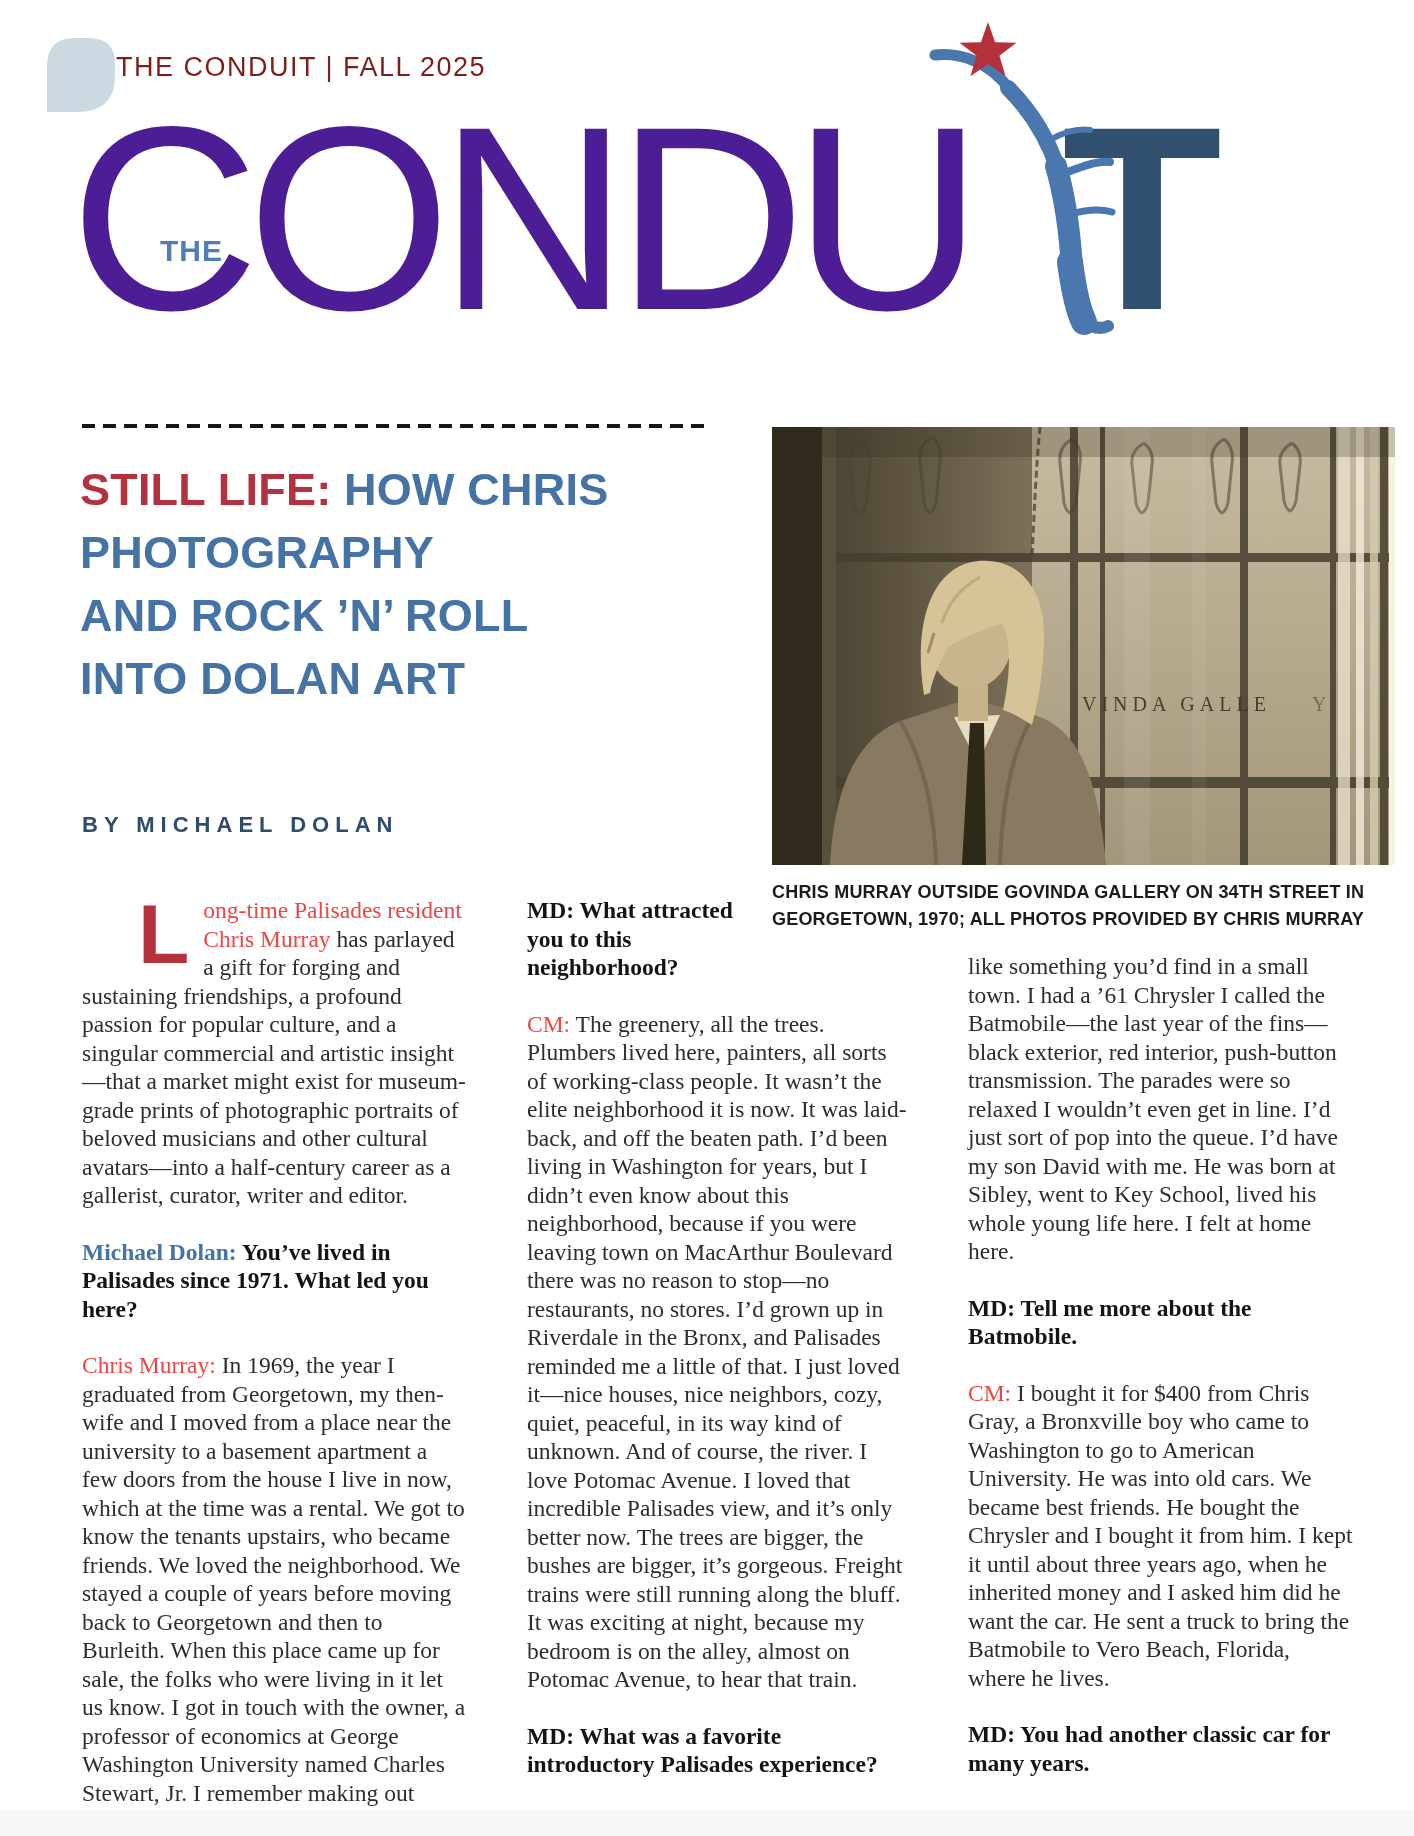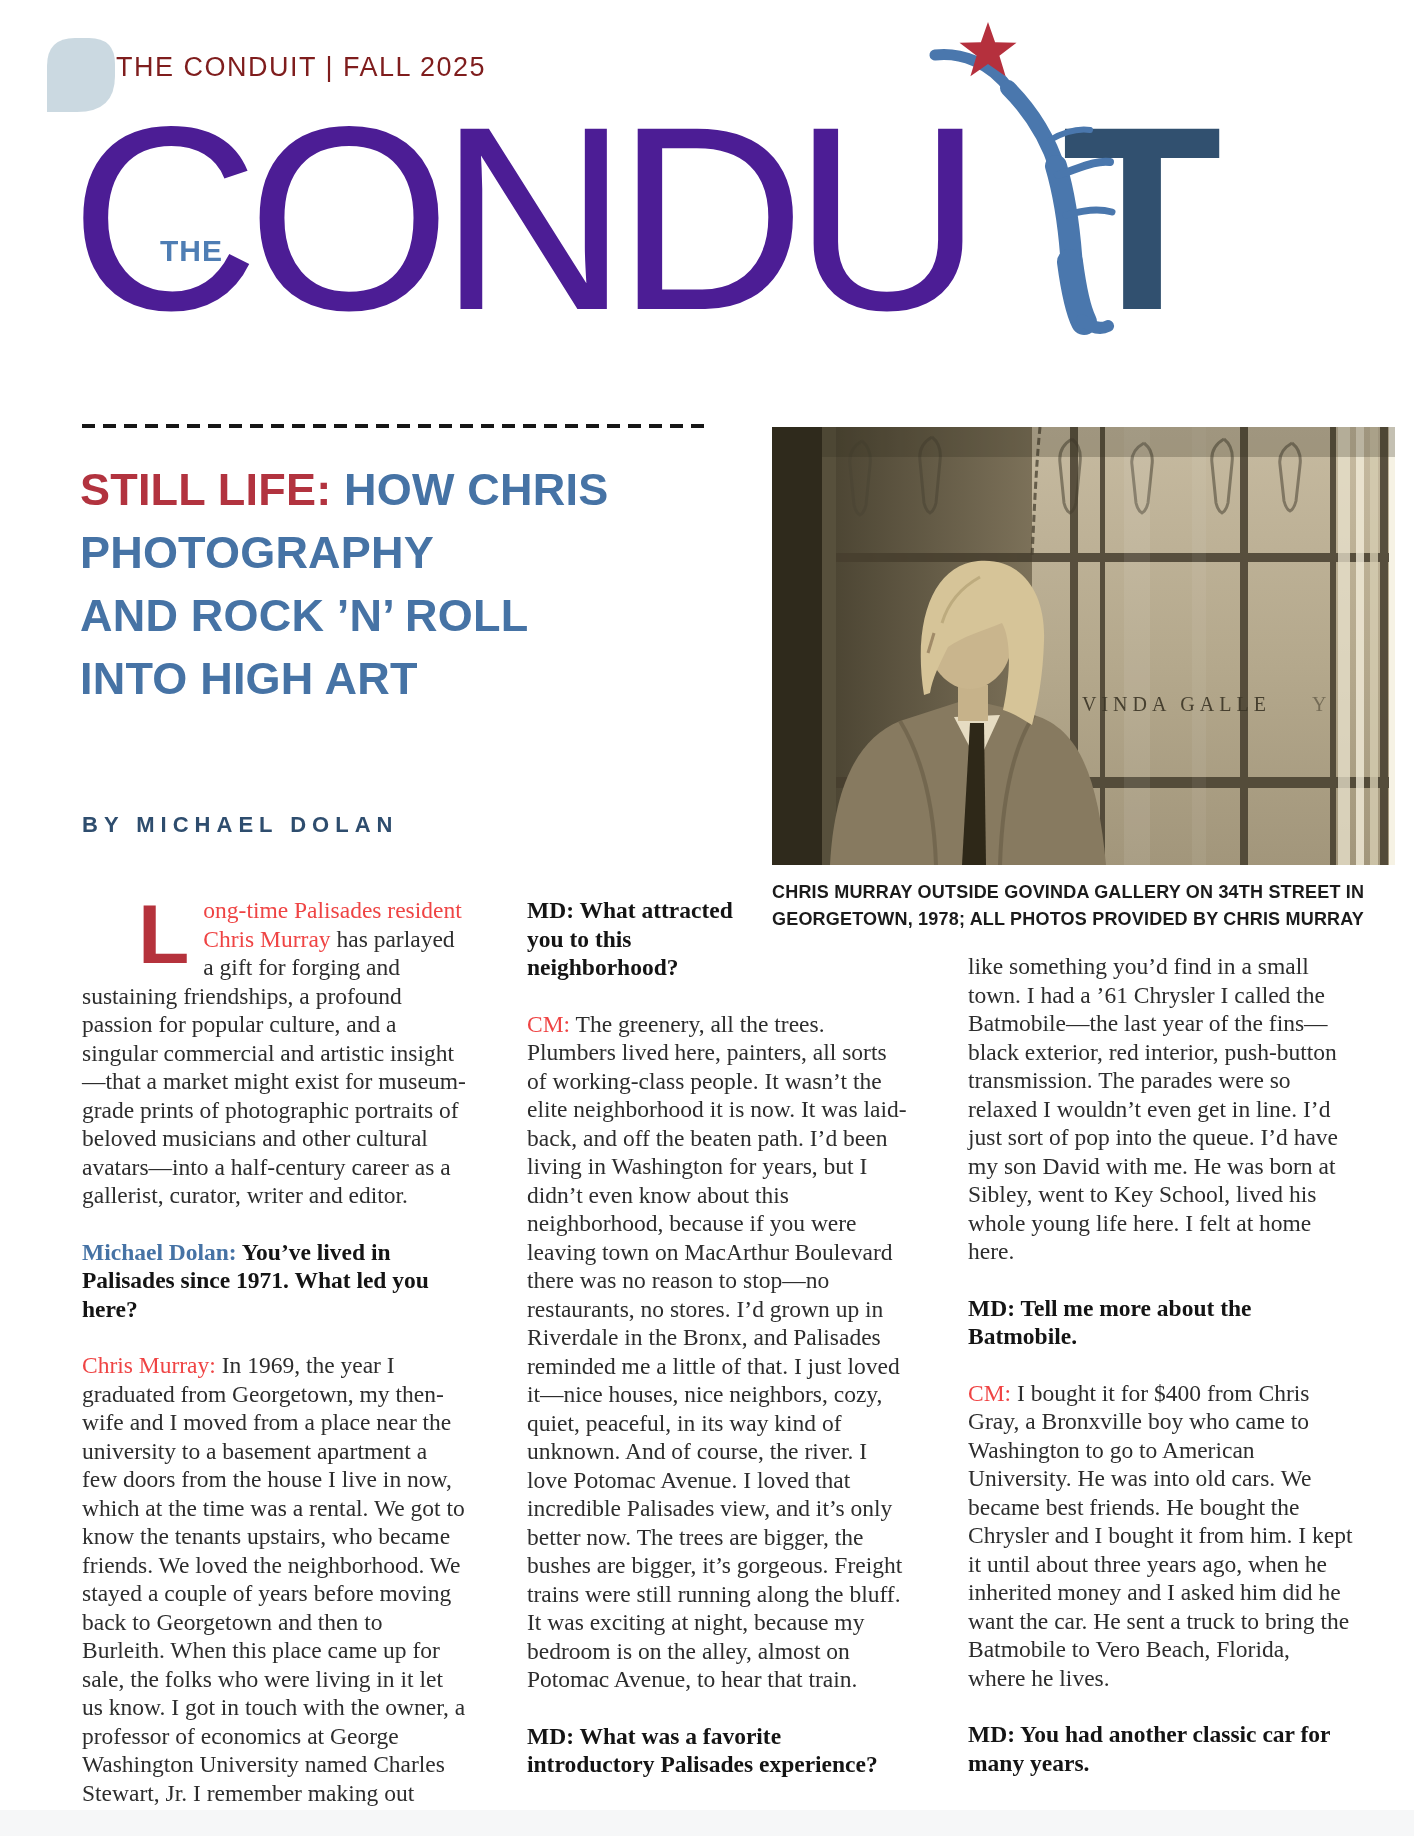--- a/index.html
+++ b/index.html
@@ -79,21 +79,21 @@
     <polygon fill="#b5303d" points="88,12 95.1,32.3 116.5,32.7 99.4,45.7 105.6,66.3 88,54 70.4,66.3 76.6,45.7 59.5,32.7 80.9,32.3"></polygon>
   </svg>
 
 
   <div class="dashes"></div>
 
   <div class="headline">
     <div><span class="red">STILL LIFE:</span><span> HOW CHRIS</span></div>
     <div>PHOTOGRAPHY</div>
     <div>AND ROCK ’N’ ROLL</div>
-    <div>INTO HIGH ART</div>
+    <div>INTO DOLAN ART</div>
   </div>
   <div class="byline">BY MICHAEL DOLAN</div>
 
   <div class="photo">
     <svg width="623" height="438" viewBox="0 0 623 438" preserveAspectRatio="none">
       <defs>
         <linearGradient id="bgwin" x1="0" y1="0" x2="0" y2="1">
           <stop offset="0" stop-color="#c6baa0"></stop>
             <stop offset="0.55" stop-color="#b4a88c"></stop>
             <stop offset="1" stop-color="#a2967b"></stop>
@@ -152,21 +152,21 @@
         <polygon points="198,296 190,438 214,438 212,296" fill="#2e2818"></polygon>
         <ellipse cx="198" cy="212" rx="42" ry="50" fill="#c9b58d"></ellipse>
         <path d="M152,268 C140,192 162,138 206,134 C250,130 274,166 272,214 C271,248 266,276 260,298 C248,290 240,286 231,283 C240,240 238,210 230,196 C210,204 190,210 176,220 C168,236 160,252 158,266 Z" fill="#d6c498"></path>
         <path d="M208,150 C190,160 176,176 170,196" stroke="#b7a578" stroke-width="3" fill="none" opacity="0.8"></path>
         <path d="M162,206 L156,226" stroke="#8a7354" stroke-width="3" fill="none" opacity="0.7"></path>
       </g>
 
       <rect x="0" y="0" width="623" height="30" fill="#2f2a1c" opacity="0.25"></rect>
     </svg>
   </div>
-  <div class="caption">CHRIS MURRAY OUTSIDE GOVINDA GALLERY ON 34TH STREET IN GEORGETOWN, 1978; ALL PHOTOS PROVIDED BY CHRIS MURRAY</div>
+  <div class="caption">CHRIS MURRAY OUTSIDE GOVINDA GALLERY ON 34TH STREET IN GEORGETOWN, 1970; ALL PHOTOS PROVIDED BY CHRIS MURRAY</div>
 
   <div class="col col-1">
     <p><span class="dropcap">L</span><span class="lead-red">ong-time Palisades resident Chris Murray</span><span> has parlayed a gift for forging and sustaining friendships, a profound passion for popular culture, and a singular commercial and artistic insight—that a market might exist for museum-grade prints of photographic portraits of beloved musicians and other cultural avatars—into a half-century career as a gallerist, curator, writer and editor.</span></p>
     <p class="q"><span class="lead-blue">Michael Dolan:</span><span> You’ve lived in Palisades since 1971. What led you here?</span></p>
     <p><span class="lead-red">Chris Murray:</span><span> In 1969, the year I graduated from Georgetown, my then-wife and I moved from a place near the university to a basement apartment a few doors from the house I live in now, which at the time was a rental. We got to know the tenants upstairs, who became friends. We loved the neighborhood. We stayed a couple of years before moving back to Georgetown and then to Burleith. When this place came up for sale, the folks who were living in it let us know. I got in touch with the owner, a professor of economics at George Washington University named Charles Stewart, Jr. I remember making out those mortgage checks every month.</span></p>
   </div>
 
   <div class="col col-2">
     <p class="q q-narrow"><span>MD:</span><span> What attracted you to this neighborhood?</span></p>
     <p><span class="lead-red">CM:</span><span> The greenery, all the trees. Plumbers lived here, painters, all sorts of working-class people. It wasn’t the elite neighborhood it is now. It was laid-back, and off the beaten path. I’d been living in Washington for years, but I didn’t even know about this neighborhood, because if you were leaving town on MacArthur Boulevard there was no reason to stop—no restaurants, no stores. I’d grown up in Riverdale in the Bronx, and Palisades reminded me a little of that. I just loved it—nice houses, nice neighbors, cozy, quiet, peaceful, in its way kind of unknown. And of course, the river. I love Potomac Avenue. I loved that incredible Palisades view, and it’s only better now. The trees are bigger, the bushes are bigger, it’s gorgeous. Freight trains were still running along the bluff. It was exciting at night, because my bedroom is on the alley, almost on Potomac Avenue, to hear that train.</span></p>

